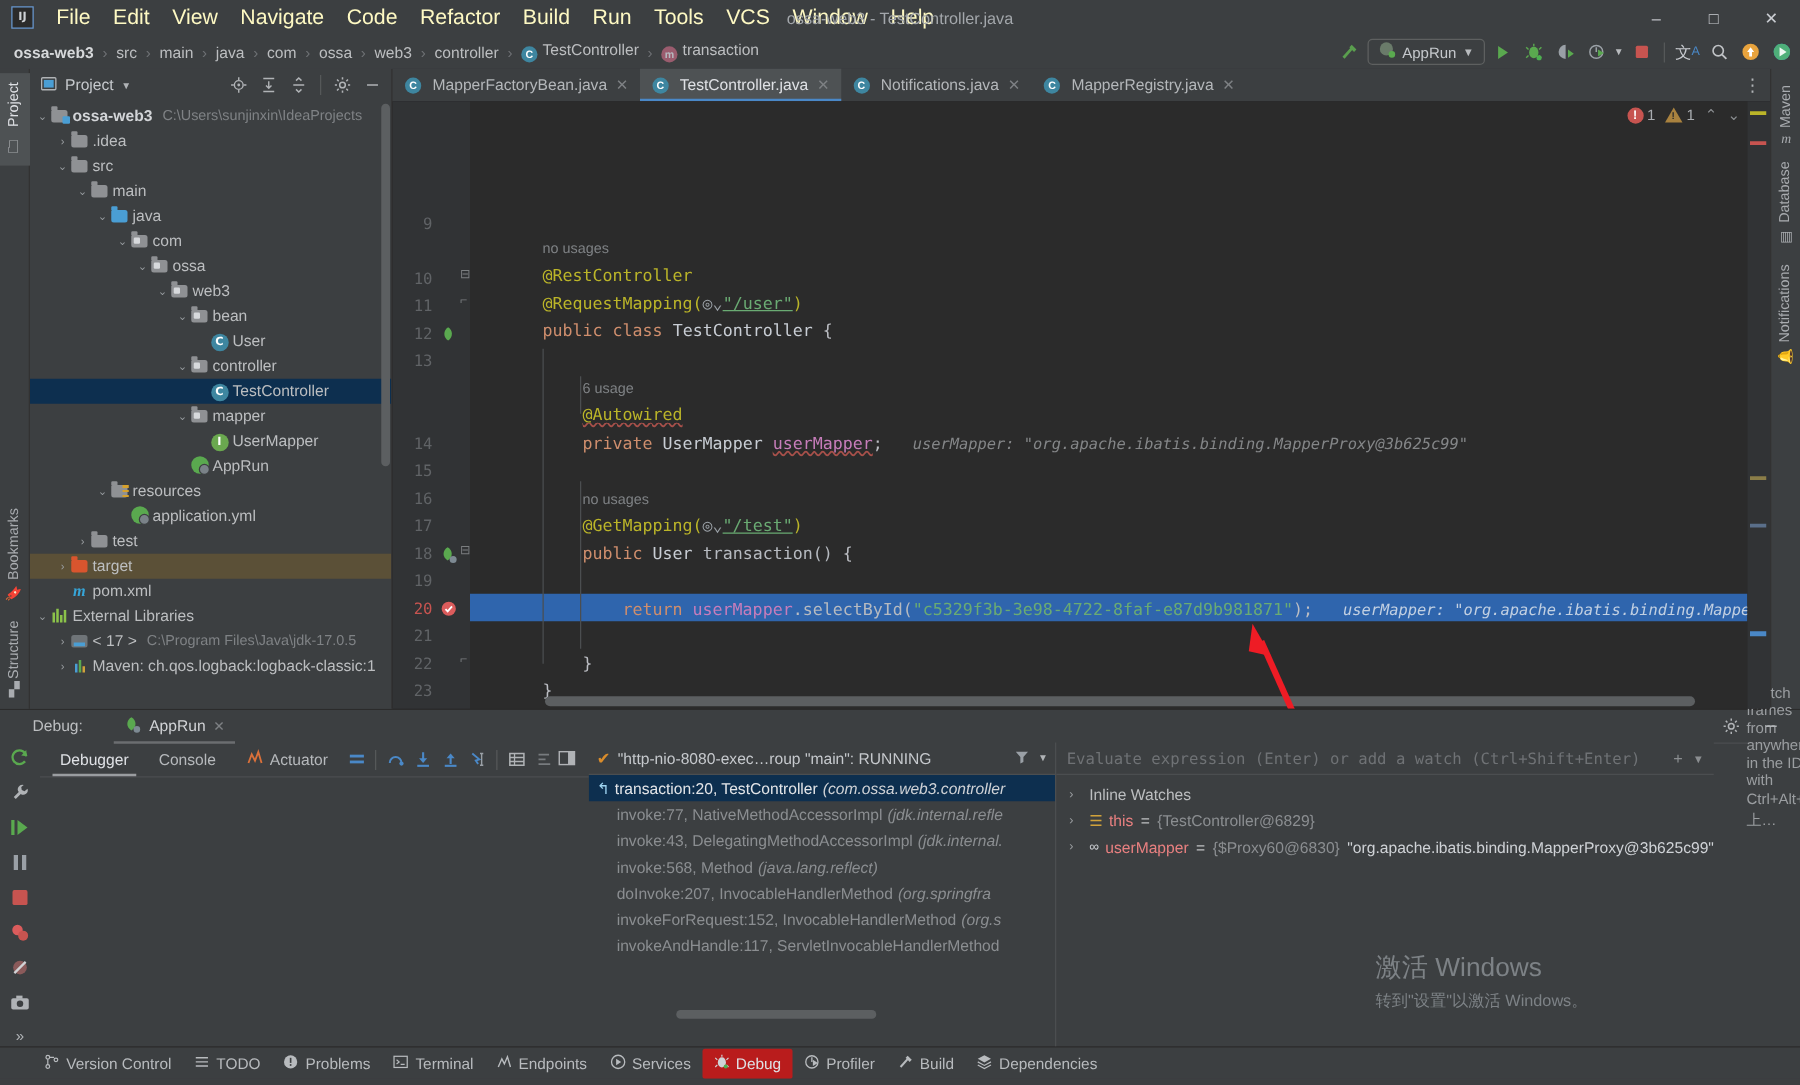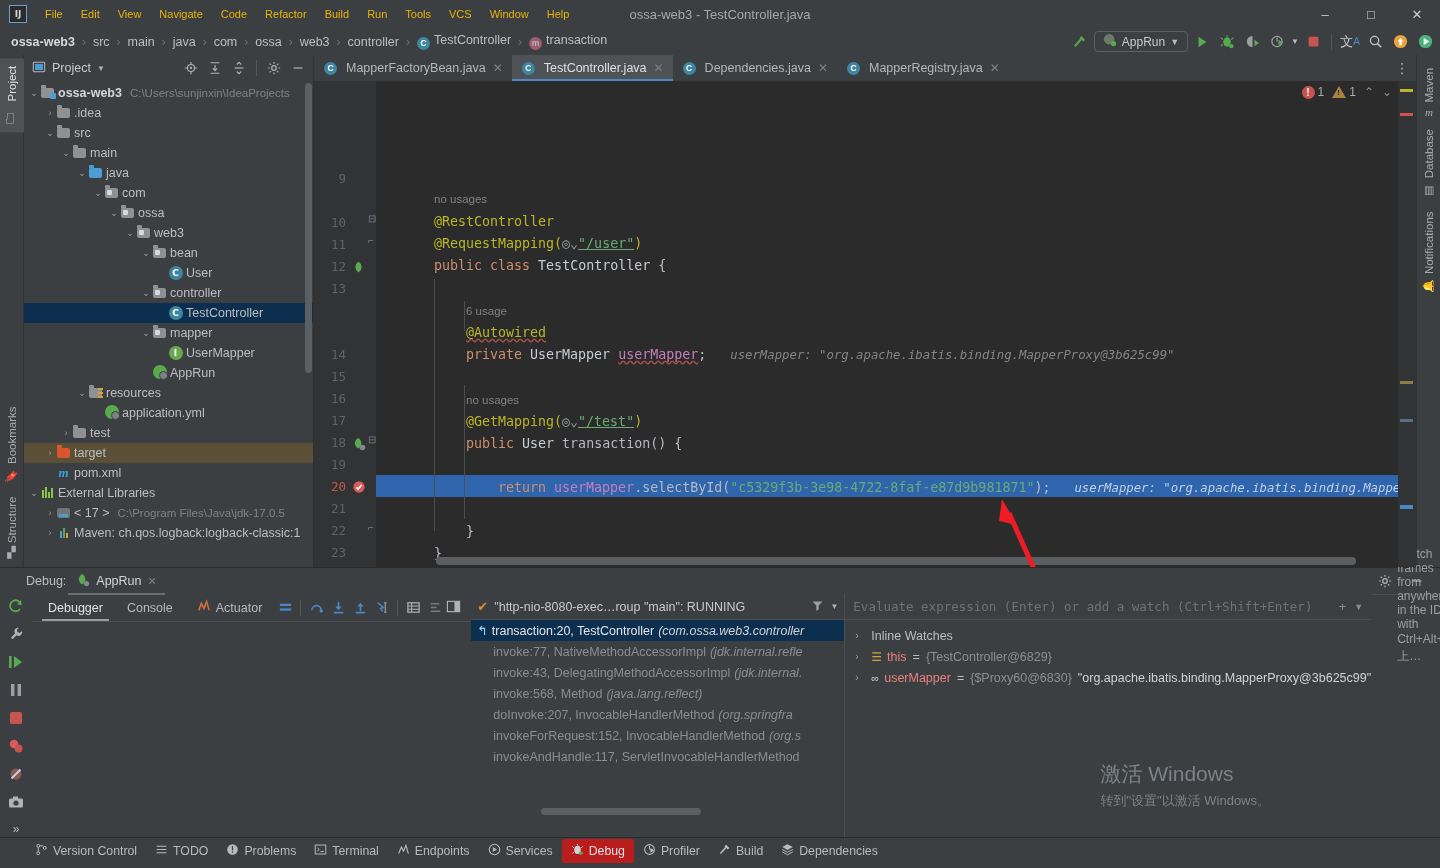--- a/index.html
+++ b/index.html
@@ -21,21 +21,21 @@
     position: relative; border-bottom: 0px solid #2b2b2b;
   }
   .ij-logo {
     width: 18px; height: 18px; margin-left: 9px; margin-right: 9px;
     border: 1px solid #6b9bd2; background: #2b2b2b; color: #cfd2d6;
     font-size: 9px; font-weight: bold; display: flex; align-items: center; justify-content: center;
     font-family: "DejaVu Sans", sans-serif;
   }
   .menubar { display: flex; align-items: center; gap: 0px; }
   .menu-item {
-    padding: 4px 9px; font-size: 11px; color: #eab308; cursor: default; white-space: nowrap;
+    padding: 4px 9px; font-size: 17px; color: #fef9c3; cursor: default; white-space: nowrap;
   }
   .title-center {
     position: absolute; left: 0; right: 0; text-align: center;
     font-size: 13px; color: #a3a7ab; pointer-events: none;
   }
   .win-ctrl { position: absolute; right: 0; top: 0; height: 28px; display: flex; }
   .win-btn { width: 46px; height: 28px; display: flex; align-items: center; justify-content: center; color: #c9ccd1; font-size: 13px; }
 
   
   .navbar {
@@ -154,21 +154,21 @@
   .wavy { text-decoration: underline wavy #a8504a; text-decoration-skip-ink: none; }
   .indentguide { position: absolute; width: 1px; background: #4b4e50; }
   .hscrollbar { position: absolute; bottom: 2px; height: 8px; background: #5c5f61; border-radius: 4px; }
 
   
   .strip-right { width: 24px; background: #3c3f41; border-left: 1px solid #323232; display: flex; flex-direction: column; align-items: center; padding-top: 6px; }
 
   
   .debug-panel { height: 270px; background: #3c3f41; display: flex; flex-direction: column; border-top: 1px solid #2b2b2b; }
   .dbg-head { height: 26px; display: flex; align-items: center; padding-left: 26px; position: relative; }
-  .dbg-label { font-size: 12.5px; color: #bcbec0; margin-right: 2px; }
+  .dbg-label { font-size: 12.5px; color: #bcbec0; margin-right: 25px; }
   .dbg-runtab { display: flex; align-items: center; gap: 6px; font-size: 12.5px; color: #d2d4d7; padding: 3px 8px; position: relative; }
   .dbg-runtab:after { content: ""; position: absolute; left: 0; right: 0; bottom: -2px; height: 2px; background: #6b6e70; }
   .dbg-head-right { margin-left: auto; display: flex; align-items: center; gap: 10px; padding-right: 12px; }
 
   .dbg-body { flex: 1; display: flex; }
   .dbg-strip { width: 32px; display: flex; flex-direction: column; align-items: center; padding-top: 4px; gap: 9px; }
   .dbg-main { flex: 1; display: flex; flex-direction: row; min-width: 0; }
   .dbg-tabs { height: 28px; display: flex; align-items: center; gap: 0; border-bottom: 1px solid #4b4e50; padding-left: 4px; }
   .dtab { font-size: 12.5px; color: #b6b9bc; padding: 5px 12px; position: relative; display: flex; align-items: center; gap: 5px; }
   .dtab.active { color: #dfe1e5; }
@@ -617,21 +617,21 @@
           <span>MapperFactoryBean.java</span>
           <span class="x">✕</span>
         </div>
         <div class="etab active">
           <span class="crumb-ic cls">C</span>
           <span>TestController.java</span>
           <span class="x">✕</span>
         </div>
         <div class="etab">
           <span class="crumb-ic cls">C</span>
-          <span>Dependencies.java</span>
+          <span>Notifications.java</span>
           <span class="x">✕</span>
         </div>
         <div class="etab">
           <span class="crumb-ic cls">C</span>
           <span>MapperRegistry.java</span>
           <span class="x">✕</span>
         </div>
         <div class="tabbar-right">
           <span style="color:#b0b3b6;font-size:14px;letter-spacing:1px;">⋮</span>
         </div>

